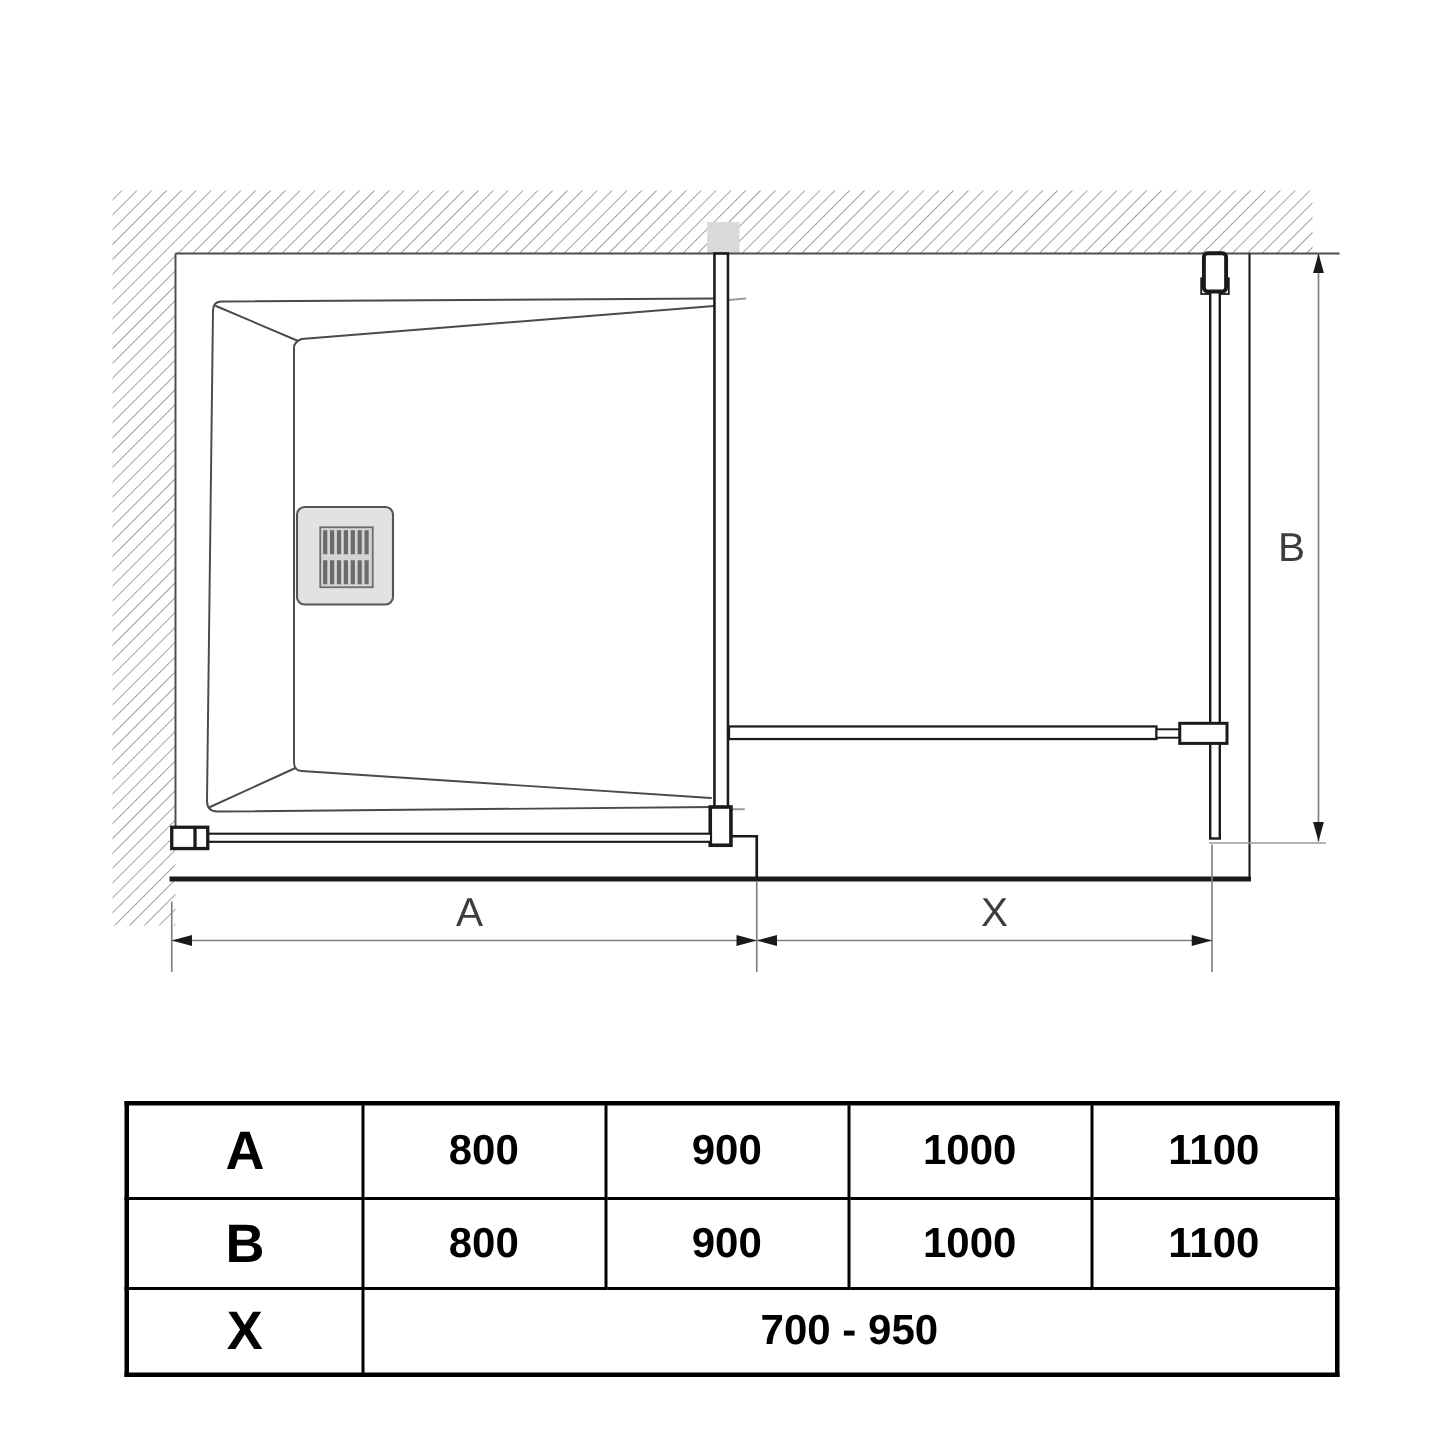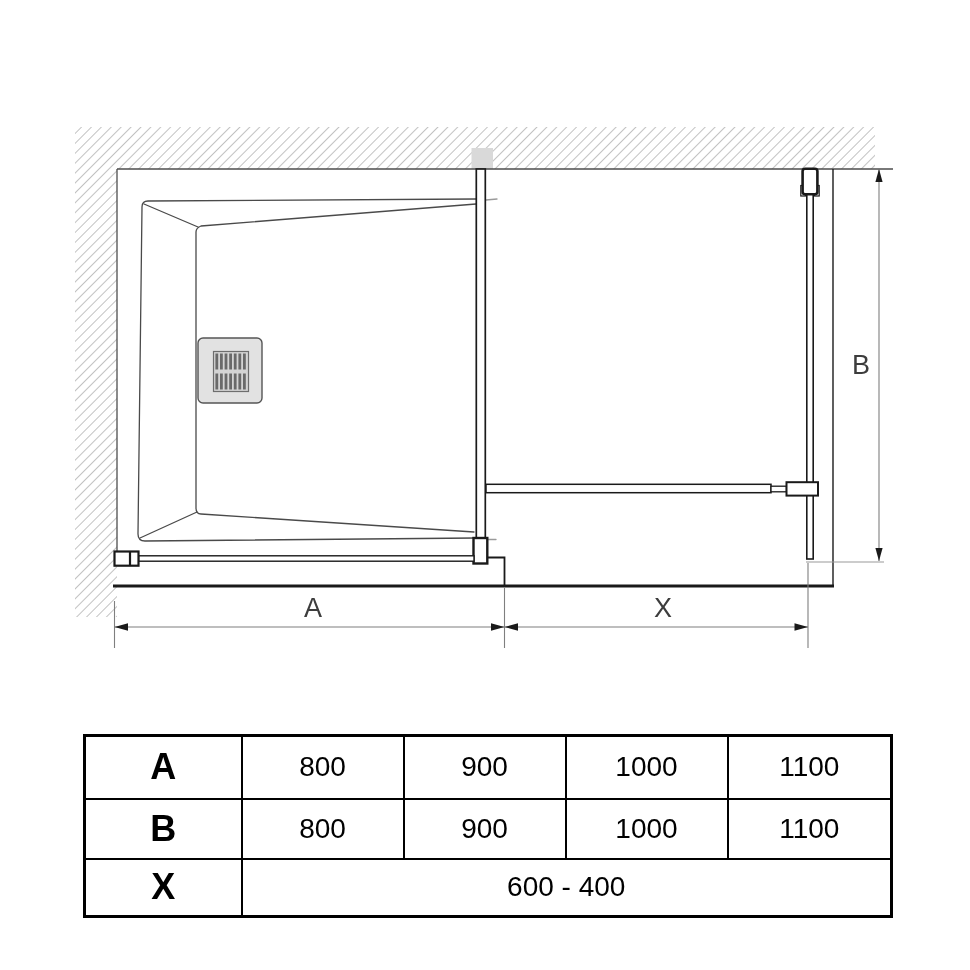--- a/index.html
+++ b/index.html
@@ -9,21 +9,21 @@
   .dim-label{font-family:"Liberation Sans",sans-serif;font-size:27px;fill:#3d3d3d;font-weight:400;}
   table.size-table{
     position:absolute;left:83px;top:734px;width:807px;height:181px;
     border-collapse:collapse;table-layout:fixed;border:3px solid #000;background:#fff;
   }
   table.size-table td{
     border:2px solid #000;text-align:center;vertical-align:middle;
     color:#000;padding:0;overflow:hidden;
   }
   td.lbl{font-weight:bold;font-size:36px;}
-  td.val{font-size:28px;font-weight:400;}
+  td.val{font-size:28px;font-weight:700;}
   tr.r1{height:63px;} tr.r2{height:60px;} tr.r3{height:58px;}
 </style>
 </head>
 <body>
 
 <div id="stage">
 <svg width="970" height="970" viewBox="0 0 970 970">
   <defs>
     <pattern id="hatch" width="7" height="7" patternUnits="userSpaceOnUse" patternTransform="rotate(45)">
       <line x1="0" y1="0" x2="0" y2="7" stroke-width="1.1" stroke="#8f8f8f"></line>
@@ -151,17 +151,17 @@
   </tr>
   <tr class="r2">
     <td class="lbl">B</td>
     <td class="val">800</td>
     <td class="val">900</td>
     <td class="val">1000</td>
     <td class="val">1100</td>
   </tr>
   <tr class="r3">
     <td class="lbl">X</td>
-    <td class="val" colspan="4">600 - 400</td>
+    <td class="val" colspan="4">700 - 950</td>
   </tr>
 </tbody>
     </table>
 </div>
 
 </body></html>

